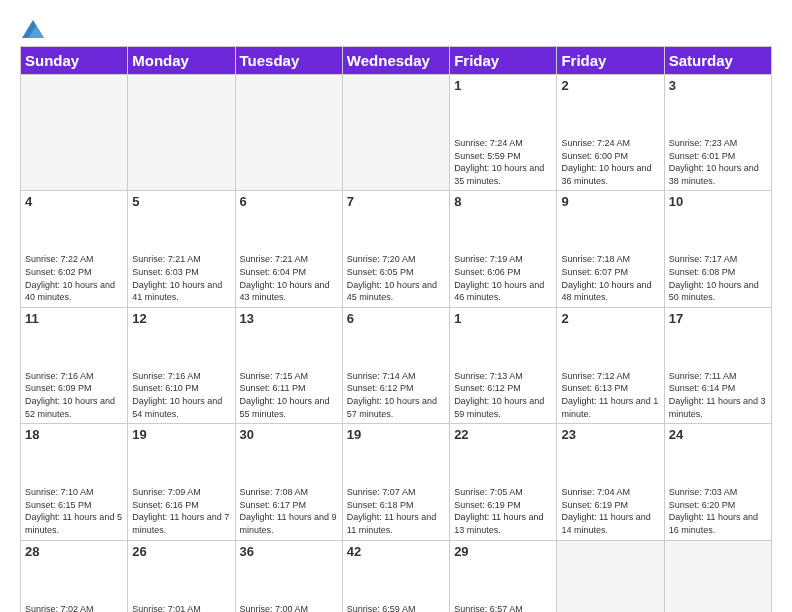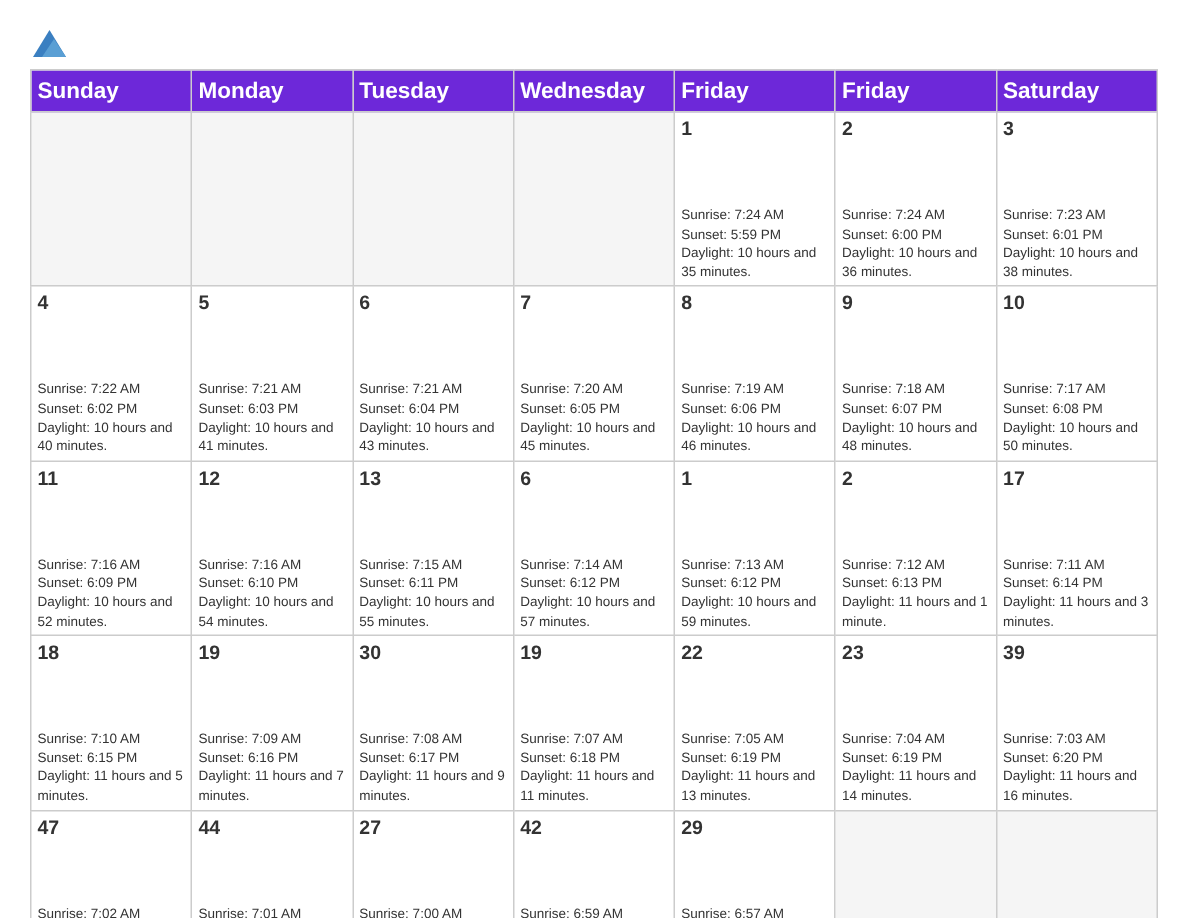--- a/index.html
+++ b/index.html
@@ -231,35 +231,35 @@
           </td>
           <td>
             <div class="day-number">22</div>
             <div class="day-info">Sunrise: 7:05 AM<br>Sunset: 6:19 PM<br>Daylight: 11 hours and 13 minutes.</div>
           </td>
           <td>
             <div class="day-number">23</div>
             <div class="day-info">Sunrise: 7:04 AM<br>Sunset: 6:19 PM<br>Daylight: 11 hours and 14 minutes.</div>
           </td>
           <td>
-            <div class="day-number">39</div>
+            <div class="day-number">24</div>
             <div class="day-info">Sunrise: 7:03 AM<br>Sunset: 6:20 PM<br>Daylight: 11 hours and 16 minutes.</div>
           </td>
         </tr>
         <tr>
           <td>
-            <div class="day-number">47</div>
+            <div class="day-number">28</div>
             <div class="day-info">Sunrise: 7:02 AM<br>Sunset: 6:21 PM<br>Daylight: 11 hours and 18 minutes.</div>
           </td>
           <td>
-            <div class="day-number">44</div>
+            <div class="day-number">26</div>
             <div class="day-info">Sunrise: 7:01 AM<br>Sunset: 6:22 PM<br>Daylight: 11 hours and 20 minutes.</div>
           </td>
           <td>
-            <div class="day-number">27</div>
+            <div class="day-number">36</div>
             <div class="day-info">Sunrise: 7:00 AM<br>Sunset: 6:23 PM<br>Daylight: 11 hours and 22 minutes.</div>
           </td>
           <td>
             <div class="day-number">42</div>
             <div class="day-info">Sunrise: 6:59 AM<br>Sunset: 6:24 PM<br>Daylight: 11 hours and 24 minutes.</div>
           </td>
           <td>
             <div class="day-number">29</div>
             <div class="day-info">Sunrise: 6:57 AM<br>Sunset: 6:24 PM<br>Daylight: 11 hours and 26 minutes.</div>
           </td>

